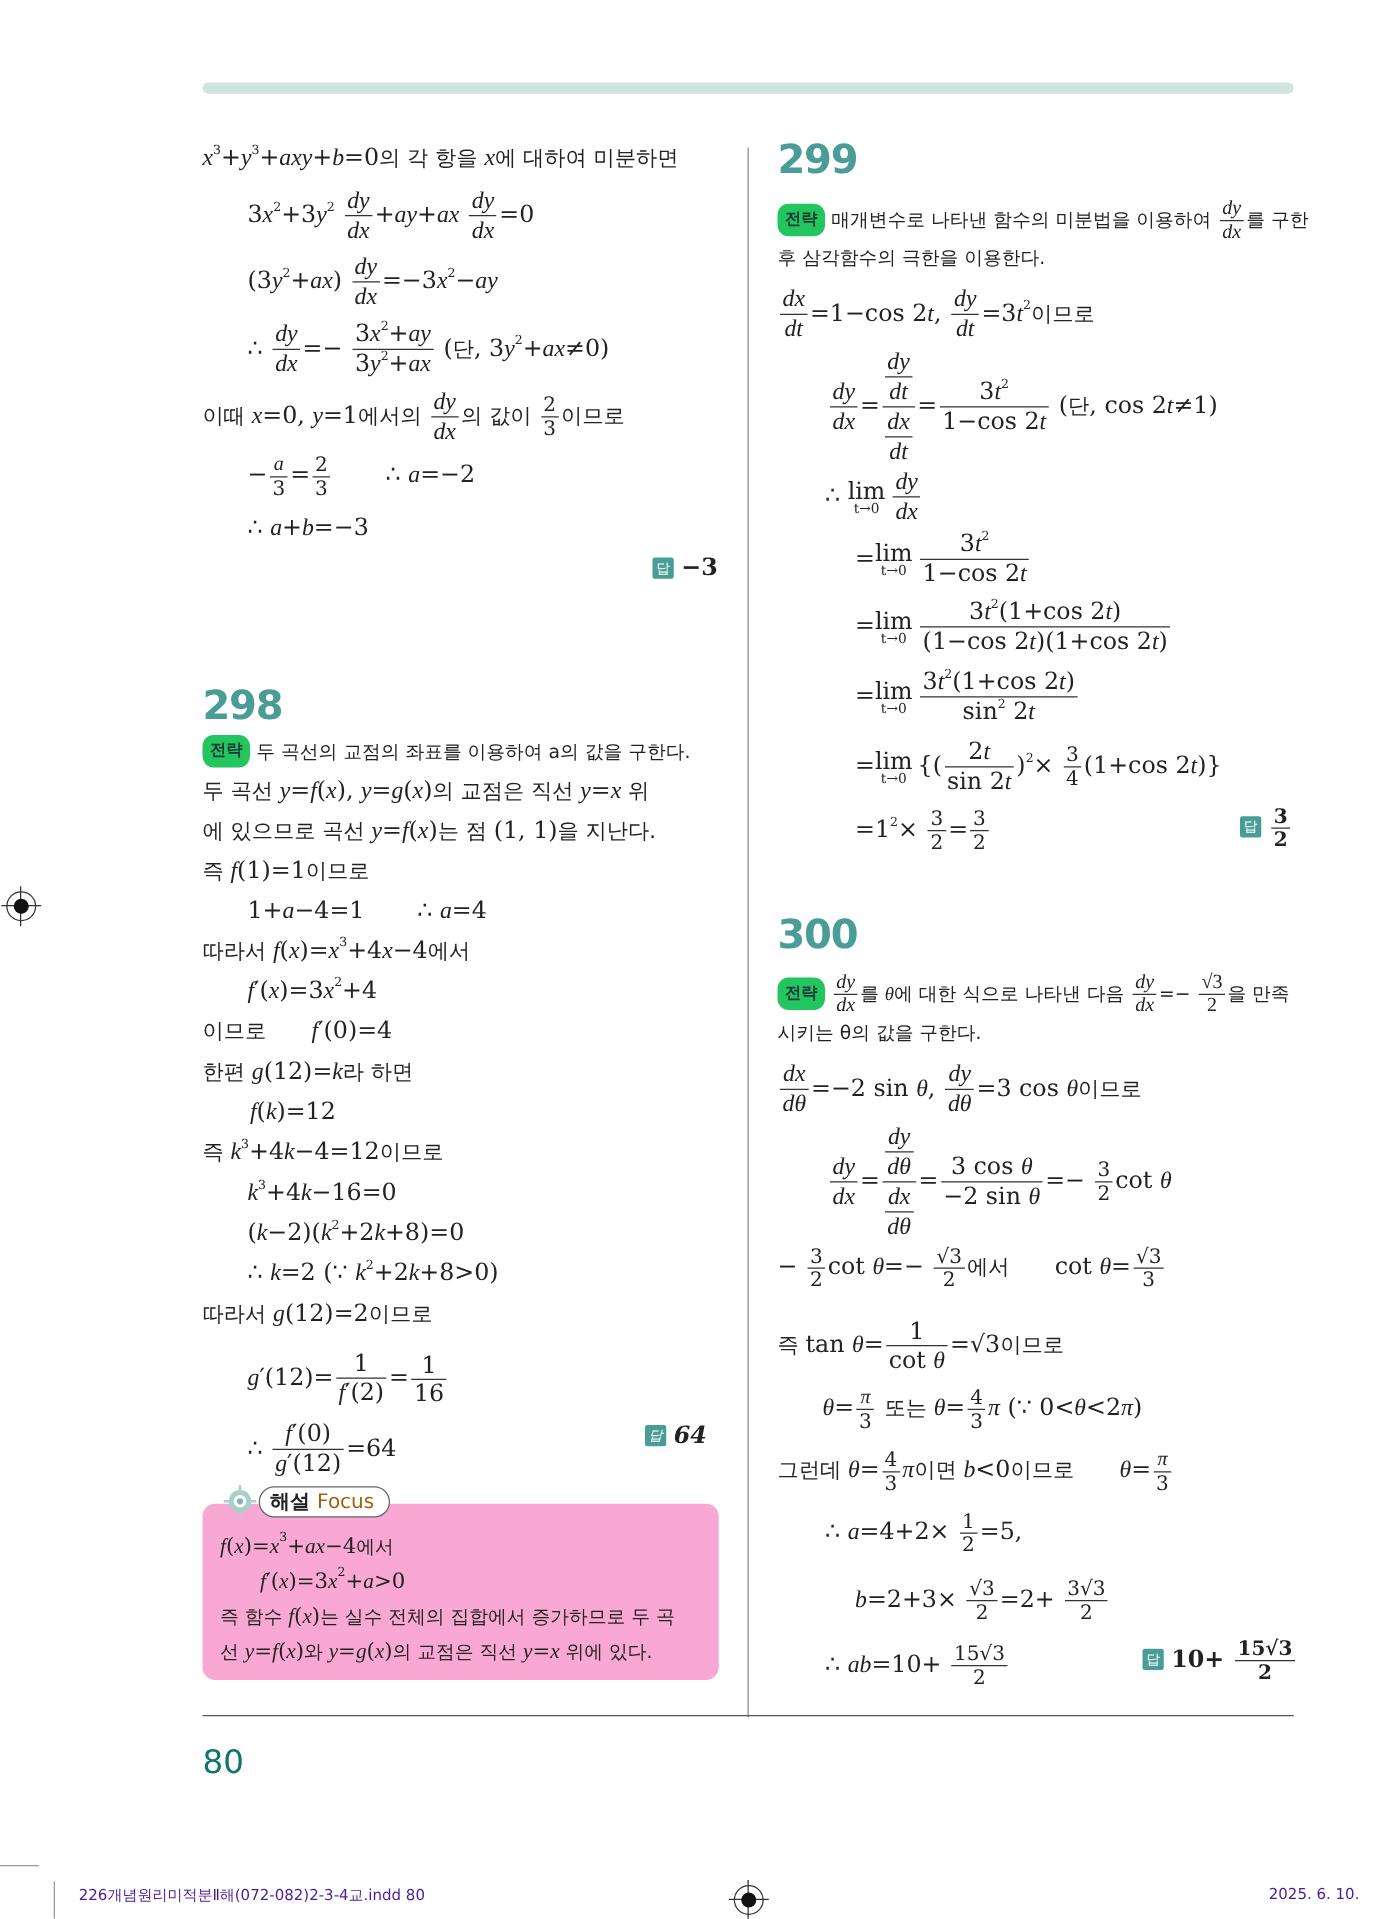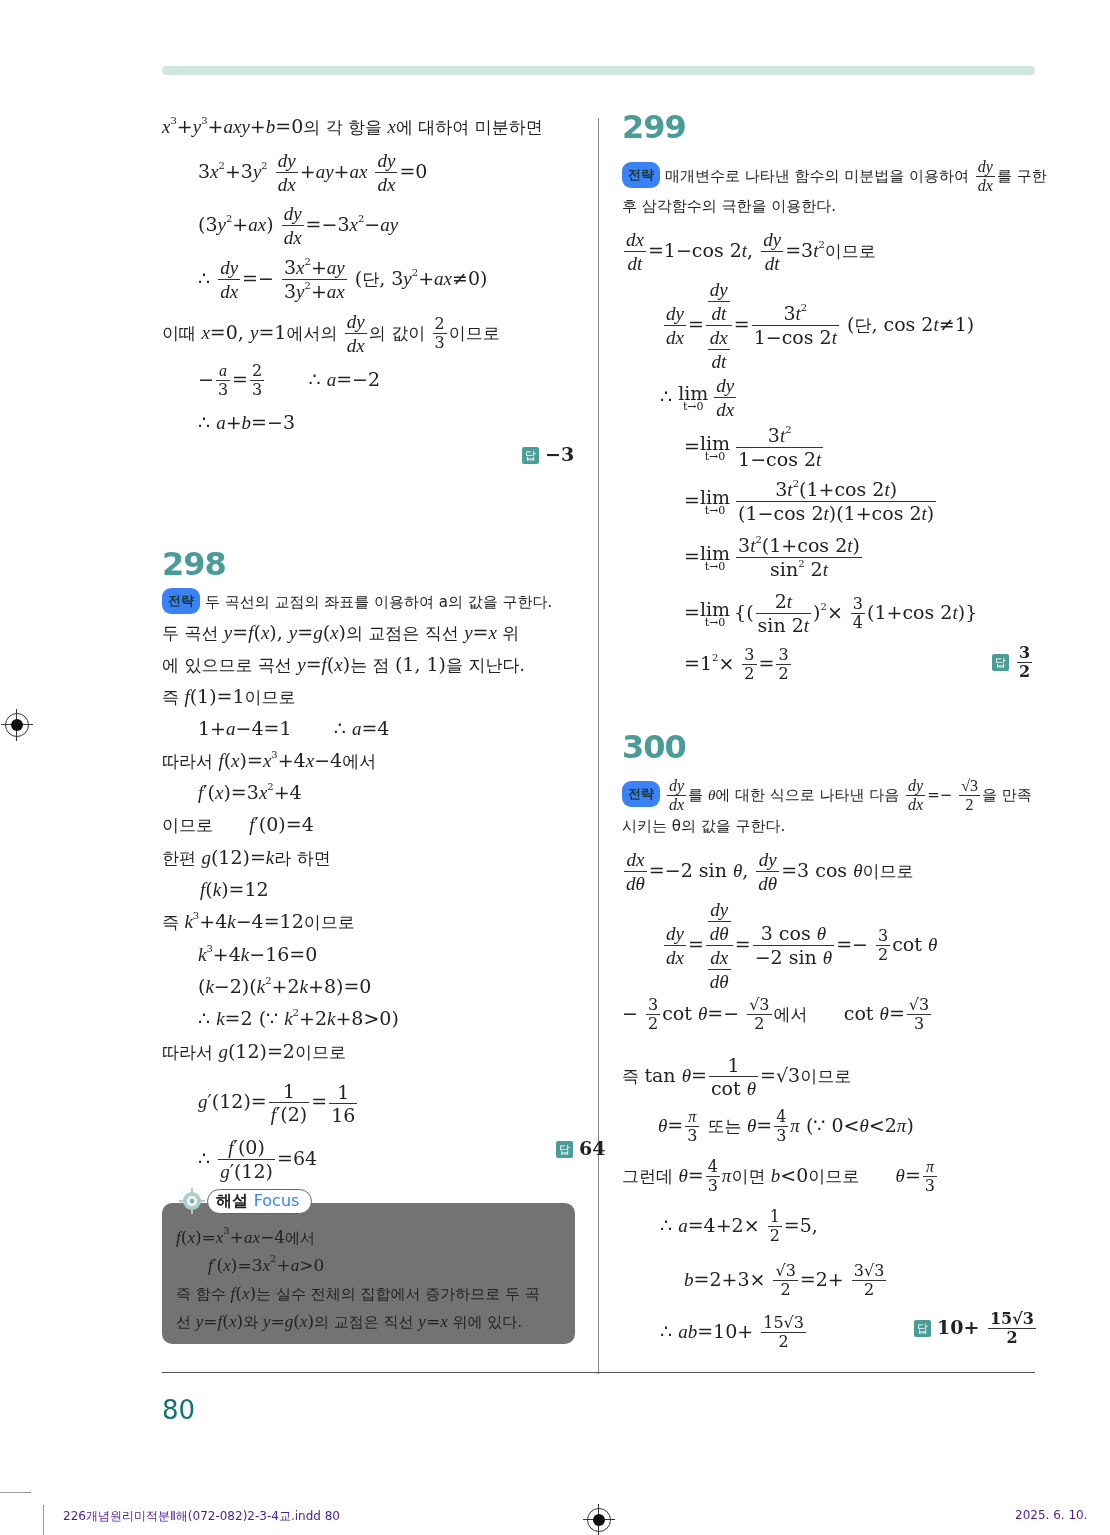--- a/index.html
+++ b/index.html
@@ -14,28 +14,28 @@
   i.m { font-style: italic; font-family: "Liberation Serif", "DejaVu Serif", serif; }
   .kr { font-family: "DejaVu Sans", sans-serif; font-size: 17px; }
   sup { font-size: 10px; vertical-align: 9px; line-height: 0; }
   .frac { display: inline-block; vertical-align: middle; text-align: center; margin: 0 2px; }
   .frac > span { display: block; line-height: 22px; padding: 0 2px; }
   .frac > span.num { border-bottom: 1px solid #333; }
   .frac.sm > span { font-size: 16px; line-height: 18px; }
   .lim { display: inline-block; vertical-align: middle; text-align: center; line-height: 18px; margin-right: 4px; }
   .lim .sub { display: block; font-size: 11px; line-height: 10px; }
   .pnum { position: absolute; font-family: "DejaVu Sans", sans-serif; font-weight: bold; font-size: 32px; color: #4a9c97; letter-spacing: -1px; }
-  .tag { display: inline-block; background: #3b82f6; color: #1a3a38; font-family: "DejaVu Sans", sans-serif; font-weight: bold; font-size: 13px; padding: 1px 6px; border-radius: 9px; margin-right: 5px; vertical-align: 2px; }
+  .tag { display: inline-block; background: #22c55e; color: #1a3a38; font-family: "DejaVu Sans", sans-serif; font-weight: bold; font-size: 13px; padding: 1px 6px; border-radius: 9px; margin-right: 5px; vertical-align: 2px; }
   .strat { font-family: "DejaVu Sans", sans-serif; font-size: 15px; }
   .ans { position: absolute; white-space: nowrap; font-weight: bold; font-size: 19px; }
   .ansbox { display: inline-block; width: 17px; height: 17px; background: #4a9c97; color: #fff; font-family: "DejaVu Sans", sans-serif; font-size: 11px; text-align: center; line-height: 17px; border-radius: 2px; margin-right: 6px; vertical-align: 2px; font-weight: normal; }
-  .focus { position: absolute; left: 162px; top: 1203px; width: 413px; height: 141px; background: #737373; border-radius: 10px; }
+  .focus { position: absolute; left: 162px; top: 1203px; width: 413px; height: 141px; background: #f9a8d4; border-radius: 10px; }
   .focus-hd { position: absolute; left: 178px; top: 1187px; height: 28px; }
   .focus-hd .pill { display: inline-block; border: 1px solid #666; border-radius: 14px; background: #fff; padding: 1px 12px 1px 8px; font-family: "DejaVu Sans", sans-serif; font-weight: bold; font-size: 16px; vertical-align: middle; margin-left: -4px; }
-  .focus-hd .pill .en { color: #3b82f6; font-weight: normal; }
+  .focus-hd .pill .en { color: #a16207; font-weight: normal; }
   .focus .ln { font-size: 17px; }
   .target { position: absolute; width: 22px; height: 22px; border: 1.5px solid #333; border-radius: 50%; }
   .target::after { content: ""; position: absolute; left: 5px; top: 5px; width: 12px; height: 12px; background: #111; border-radius: 50%; }
   .target .h { position: absolute; left: -5px; top: 10px; width: 32px; height: 1px; background: #333; }
   .target .v { position: absolute; left: 10px; top: -5px; width: 1px; height: 32px; background: #333; }
   .pageno { position: absolute; left: 162px; top: 1395px; font-family: "DejaVu Sans", sans-serif; font-size: 26px; color: #0f766e; }
   .footer { position: absolute; top: 1508px; font-family: "DejaVu Sans", sans-serif; font-size: 12px; color: #4c1d95; }
   .footline-v { position: absolute; left: 43px; top: 1505px; width: 1px; height: 30px; background: #999; }
   .footline-h { position: absolute; left: 0; top: 1492px; width: 31px; height: 1px; background: #999; }
 </style>
@@ -116,21 +116,21 @@
   </div>
   <div class="ln" style="left:162px;top:1039px;">
     <span class="kr">따라서 </span><i class="m">g</i>(12)=2<span class="kr">이므로</span>
   </div>
   <div class="ln" style="left:198px;top:1080px;">
     <i class="m">g</i>′(12)=<span class="frac"><span class="num">&nbsp;&nbsp;1&nbsp;&nbsp;</span><span><i class="m">f</i>′(2)</span></span>=<span class="frac"><span class="num">1</span><span>16</span></span>
   </div>
   <div class="ln" style="left:198px;top:1136px;">
     ∴ <span class="frac"><span class="num"><i class="m">f</i>′(0)</span><span><i class="m">g</i>′(12)</span></span>=64
   </div>
-  <div class="ans" style="left:556px;top:1137px;">
+  <div class="ans" style="left:516px;top:1137px;font-style:italic;">
     <span class="ansbox">답</span><span>64</span>
   </div>
 
   <div class="focus">
     <div class="ln" style="left:14px;top:22px;">
       <i class="m">f</i>(<i class="m">x</i>)=<i class="m">x</i><sup>3</sup>+<i class="m">ax</i>−4<span class="kr" style="font-size:15px;">에서</span>
     </div>
     <div class="ln" style="left:46px;top:50px;">
       <i class="m">f</i>′(<i class="m">x</i>)=3<i class="m">x</i><sup>2</sup>+<i class="m">a</i>&gt;0
     </div>

